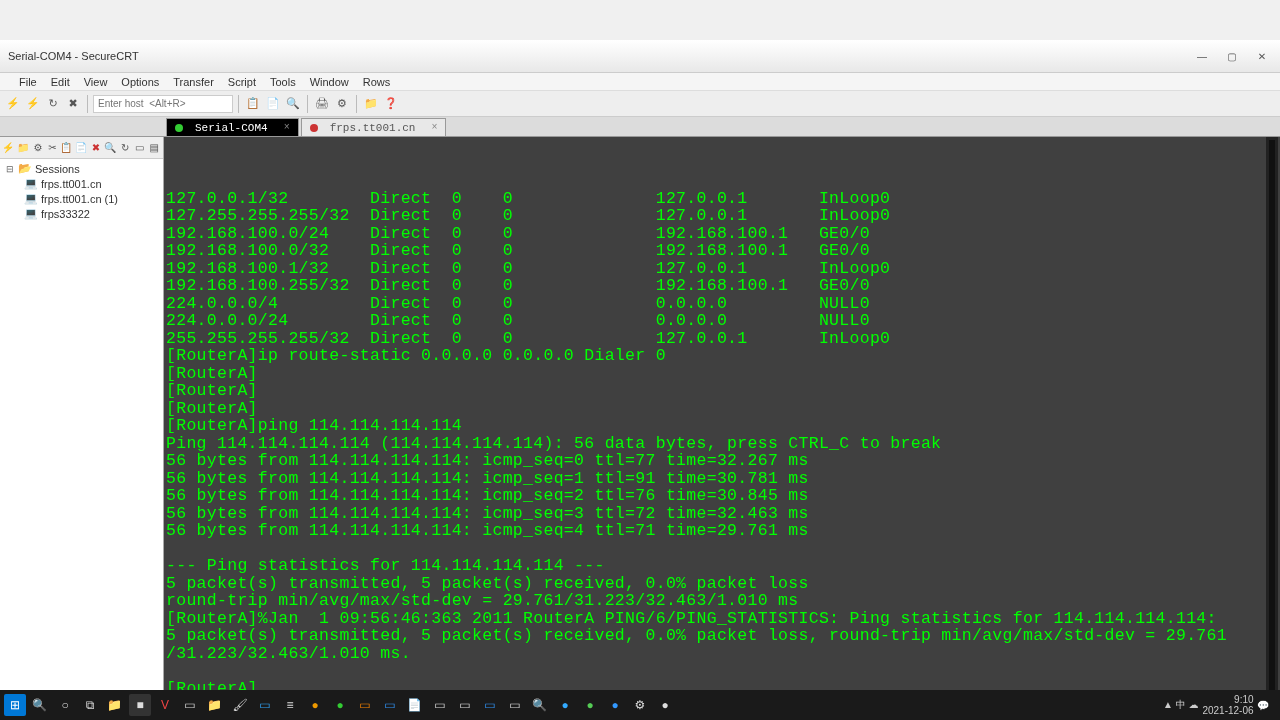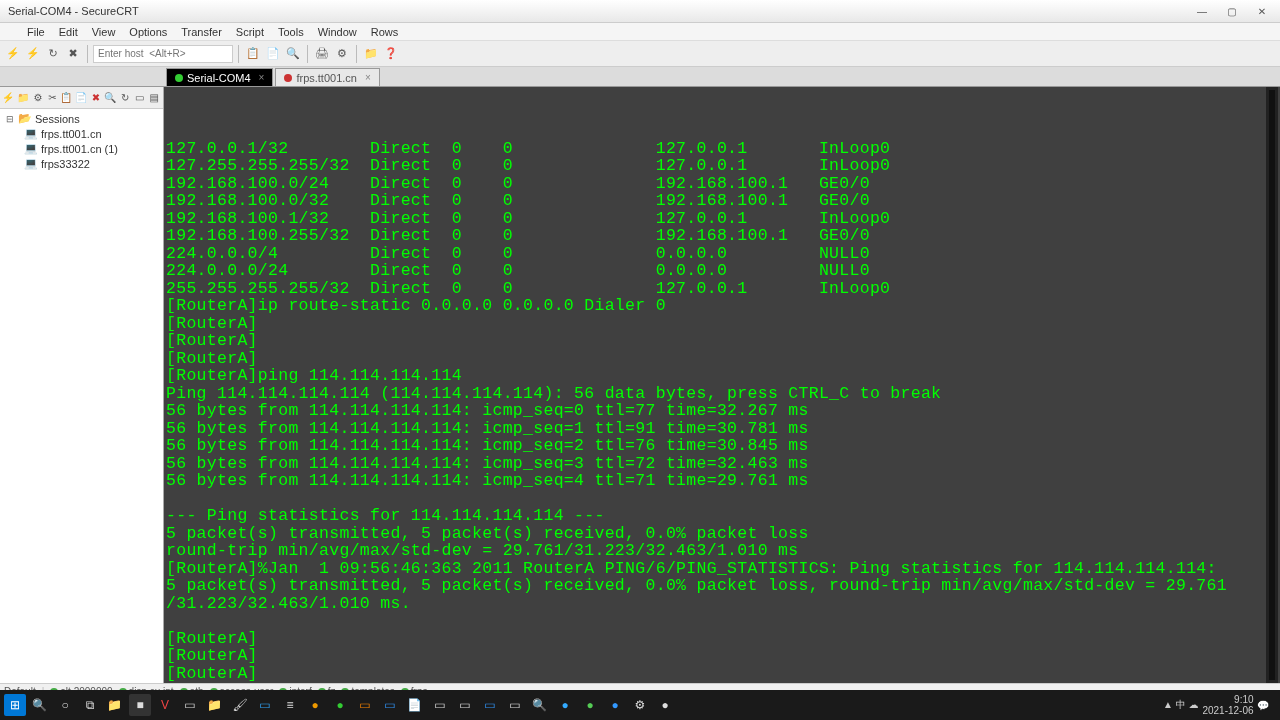--- a/index.html
+++ b/index.html
@@ -1,28 +1,28 @@
 <!DOCTYPE html>
 <html><head>
 <meta charset="utf-8">
 <style>
 * { margin: 0; padding: 0; box-sizing: border-box; }
 body { font-family: Tahoma, "Segoe UI", sans-serif; font-size: 11px; background: #f0f0f0; overflow: hidden; width: 1280px; height: 720px; position: relative; }
-.titlebar { height: 23px; background: linear-gradient(#fff, #e8e8e8); border-bottom: 1px solid #ccc; display: flex; align-items: center; justify-content: space-between; padding: 0 4px; }
+.titlebar { height: 33px; background: linear-gradient(#fff, #e8e8e8); border-bottom: 1px solid #ccc; display: flex; align-items: center; justify-content: space-between; padding: 0 4px; margin-top: 40px; }
 .titlebar .title { font-size: 11px; color: #333; padding-left: 4px; }
 .titlebar .winbtns { display: flex; gap: 2px; }
 .titlebar .winbtns span { width: 28px; height: 16px; display: inline-flex; align-items: center; justify-content: center; cursor: pointer; font-size: 10px; color: #555; }
-.menubar { height: 18px; background: #f5f5f5; display: flex; align-items: center; padding: 0 20px; border-bottom: 1px solid #ddd; }
+.menubar { height: 18px; background: #f5f5f5; display: flex; align-items: center; padding: 0 12px; border-bottom: 1px solid #ddd; }
 .menubar span { padding: 0 7px; cursor: pointer; font-size: 11px; color: #333; }
 .toolbar { height: 26px; background: #eee; border-bottom: 1px solid #ccc; display: flex; align-items: center; padding: 0 4px; gap: 2px; }
 .toolbar .tbtn { width: 18px; height: 18px; display: inline-flex; align-items: center; justify-content: center; cursor: pointer; font-size: 11px; color: #555; border: 1px solid transparent; }
 .toolbar .sep { width: 1px; height: 18px; background: #bbb; margin: 0 3px; }
 .toolbar .hostbox { width: 140px; height: 18px; font-size: 10px; color: #aaa; padding: 0 4px; border: 1px solid #ccc; background: #fff; }
 .tabbar { height: 20px; background: #dcdcdc; display: flex; align-items: flex-end; padding-left: 166px; border-bottom: 1px solid #999; }
-.tab { height: 18px; padding: 0 8px; display: flex; align-items: center; gap: 4px; font-size: 11px; border: 1px solid #999; border-bottom: none; margin-right: 2px; cursor: pointer; }
+.tab { height: 18px; padding: 0 8px; display: flex; align-items: center; gap: 12px; font-size: 11px; border: 1px solid #999; border-bottom: none; margin-right: 2px; cursor: pointer; font-family: Liberation Mono, monospace; }
 .tab.active { background: #000; color: #fff; }
 .tab.inactive { background: #e8e8e8; color: #555; }
 .tab .dot { width: 8px; height: 8px; border-radius: 50%; display: inline-block; }
 .tab .close { font-size: 10px; color: #888; margin-left: 4px; }
 .mainarea { display: flex; height: 596px; }
 .sidebar { width: 164px; background: #fff; border-right: 1px solid #aaa; display: flex; flex-direction: column; }
 .sidetool { height: 22px; background: #eee; border-bottom: 1px solid #ccc; display: flex; align-items: center; padding: 0 2px; gap: 1px; }
 .sidetool .sbtn { width: 16px; height: 16px; display: inline-flex; align-items: center; justify-content: center; cursor: pointer; font-size: 10px; color: #555; }
 .tree { flex: 1; padding: 2px; font-size: 11px; color: #333; overflow: auto; }
 .tree .node { padding: 1px 0 1px 4px; display: flex; align-items: center; gap: 3px; cursor: pointer; white-space: nowrap; }

